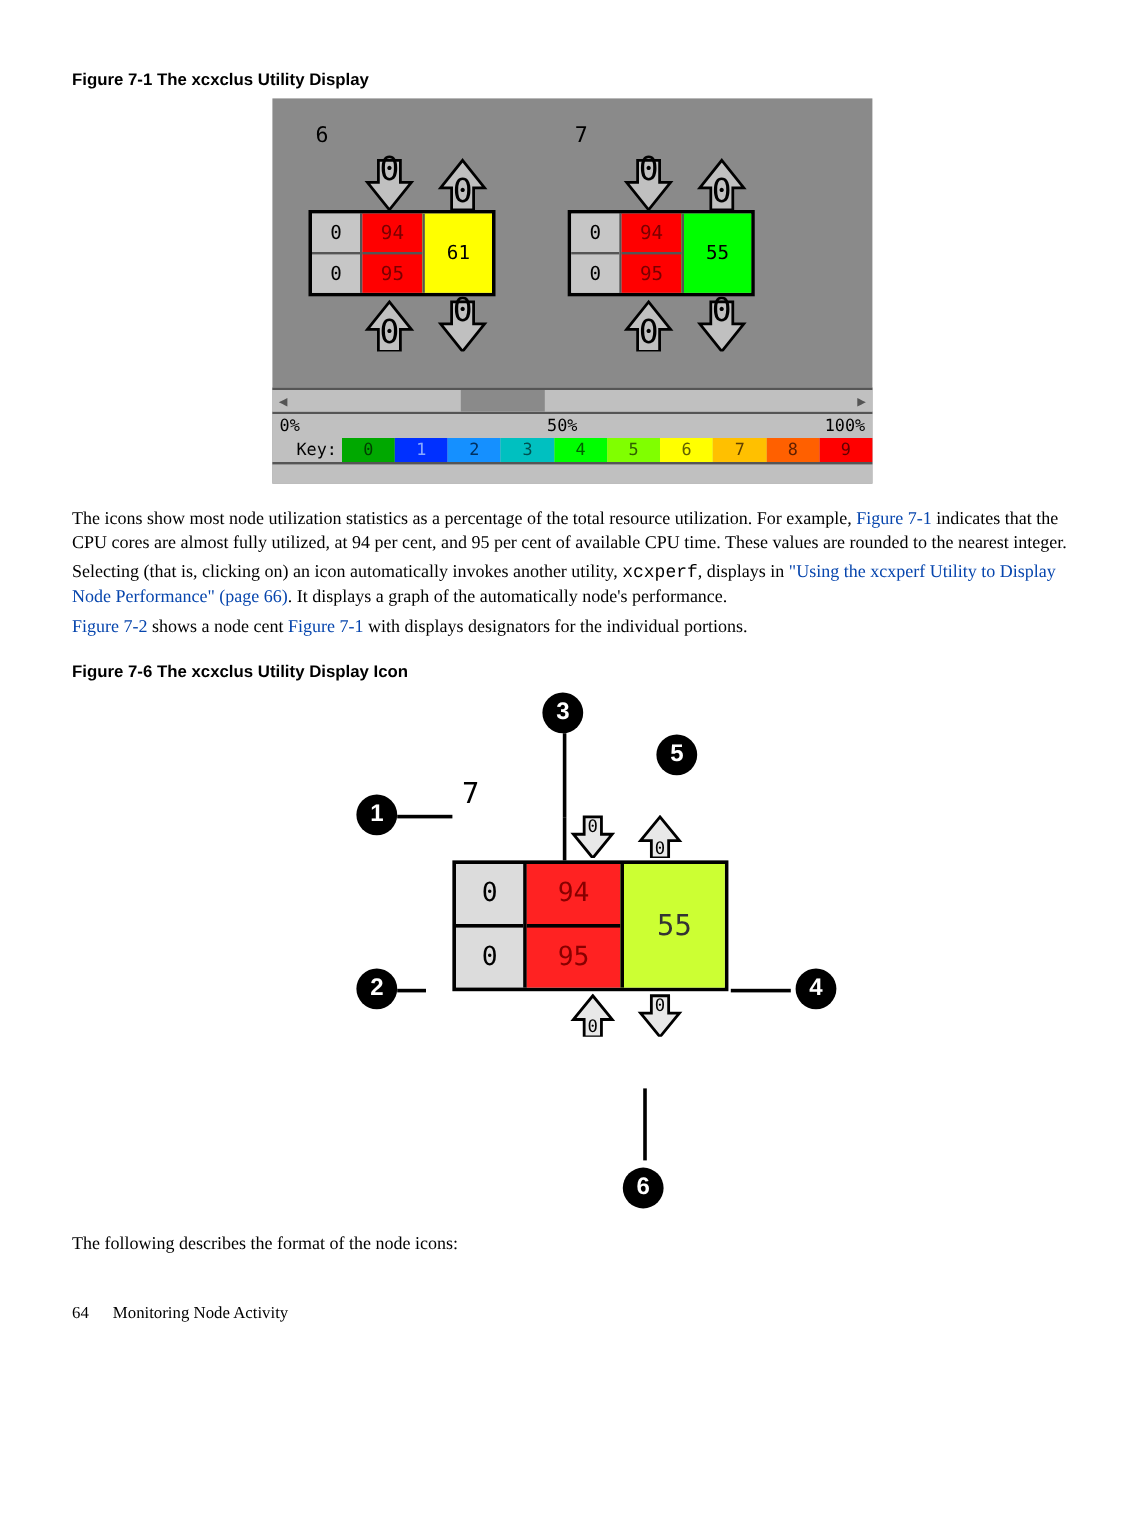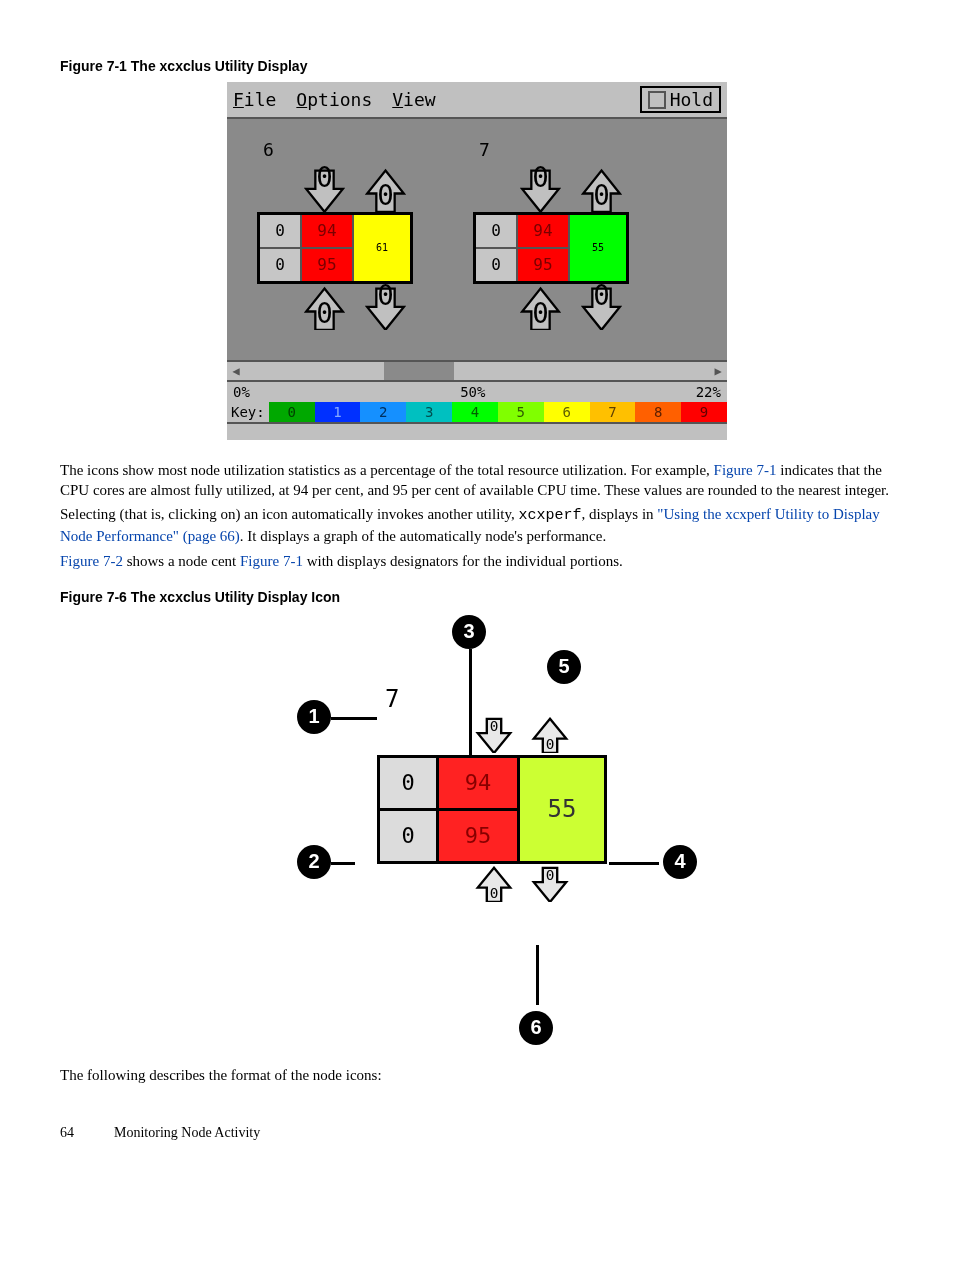--- a/index.html
+++ b/index.html
@@ -76,40 +76,40 @@
     width:50px; display:flex; flex-direction:column;
   }
   .cpu-cell {
     height:32px; display:flex; align-items:center; justify-content:center;
     font-family:monospace; font-size:16px; color:#000;
   }
   .cpu-cell.red { background:#ff0000; color:#7a0000; }
   .cpu-cell + .cpu-cell { border-top:2px solid #555; }
   .mem-col {
     flex:1; display:flex; align-items:center; justify-content:center;
-    font-family:monospace; font-size:10px;
+    font-family:monospace; font-size:16px;
     border-left:2px solid #555;
   }
   .mem-yellow { background:#ffff00; color:#000; }
   .mem-green { background:#00ff00; color:#000; }
   .scrollbar-h {
     height:18px; background:#c0c0c0; display:flex; align-items:center;
     border-top:2px solid #555; border-bottom:2px solid #555;
   }
   .sb-arrow { width:18px; height:18px; background:#c0c0c0; display:flex; align-items:center; justify-content:center; color:#555; font-size:12px; }
   .sb-track { flex:1; height:100%; background:#c0c0c0; position:relative; }
   .sb-thumb { position:absolute; left:30%; width:15%; top:0; bottom:0; background:#8a8a8a; }
   .scale-row {
     background:#c0c0c0; padding:2px 6px;
     display:flex; justify-content:space-between;
     font-family:monospace; font-size:14px;
   }
   .key-row {
     display:flex; align-items:stretch; background:#c0c0c0;
-    padding:0 0 0 0; font-family:monospace; font-size:14px;
+    padding:0 0 0 16px; font-family:monospace; font-size:14px;
   }
   .key-label{ padding:2px 4px; background:#c0c0c0; }
   .key-swatches { display:flex; flex:1; }
   .swatch { flex:1; display:flex; align-items:center; justify-content:center; height:20px; font-family:monospace; }
   .window-bottom { height:16px; background:#c0c0c0; border-top:2px solid #555; }
 
   .bodytext {
     margin: 4px 0;
     line-height: 1.35;
     font-size: 15px;
@@ -166,41 +166,32 @@
   .lead-3a { top:34px; left:212px; width:3px; height:70px; }
   .lead-3b { top:104px; left:212px; width:3px; height:65px; }
   .lead-3c { top:169px; left:212px; width:3px; height:70px; }
   .lead-4 { top:247px; left:352px; width:50px; height:3px; }
   .lead-6 { top:330px; left:279px; width:3px; height:60px; }
 
   .footer {
     margin-top: 40px;
     font-size: 14px;
     display:flex;
-    gap: 24px;
+    gap: 4px;
   }
   .footer .pagenum { width:30px; }
 </style>
 </head>
 <body>
 
 <div class="figcaption">Figure 7-1 The xcxclus Utility Display</div>
 
 <div class="fig1-wrapper">
   <div class="xcxclus-window">
 
-    <div class="menu-bar">
-      <span class="menu-item"><span class="ul">F</span><span>ile</span></span>
-      <span class="menu-item"><span class="ul">O</span>ptions</span>
-      <span class="menu-item"><span class="ul">V</span>iew</span>
-      <span class="hold-btn">
-        <span class="hold-check"></span>
-        <span>Hold</span>
-      </span>
-    </div>
 
     <div class="node-area">
 
       <div class="node-block">
         <div class="node-label">6</div>
         <div class="arrows-row">
           <svg viewBox="0 0 24 20">
               <path d="M12 20 L4 10 L8 10 L8 2 L16 2 L16 10 L20 10 Z" fill="#c0c0c0" stroke="#000" stroke-width="1"></path>
               <text x="12" y="9" text-anchor="middle" class="arrow-val">0</text>
             </svg>
@@ -272,21 +263,21 @@
       <div class="sb-arrow">◀</div>
       <div class="sb-track">
           <div class="sb-thumb"></div>
         </div>
       <div class="sb-arrow">▶</div>
     </div>
 
     <div class="scale-row">
       <span>0%</span>
       <span>50%</span>
-      <span>22%</span>
+      <span>100%</span>
     </div>
 
     <div class="key-row">
       <span class="key-label">Key:</span>
       <div class="key-swatches" id="key-swatches">
           <div class="swatch" style="background: rgb(0, 168, 0); color: rgb(0, 64, 0);">0</div>
           <div class="swatch" style="background: rgb(0, 48, 255); color: rgb(136, 170, 255);">1</div>
           <div class="swatch" style="background: rgb(21, 144, 255); color: rgb(0, 48, 96);">2</div>
           <div class="swatch" style="background: rgb(0, 192, 192); color: rgb(0, 80, 80);">3</div>
           <div class="swatch" style="background: rgb(0, 255, 0); color: rgb(0, 96, 0);">4</div>

